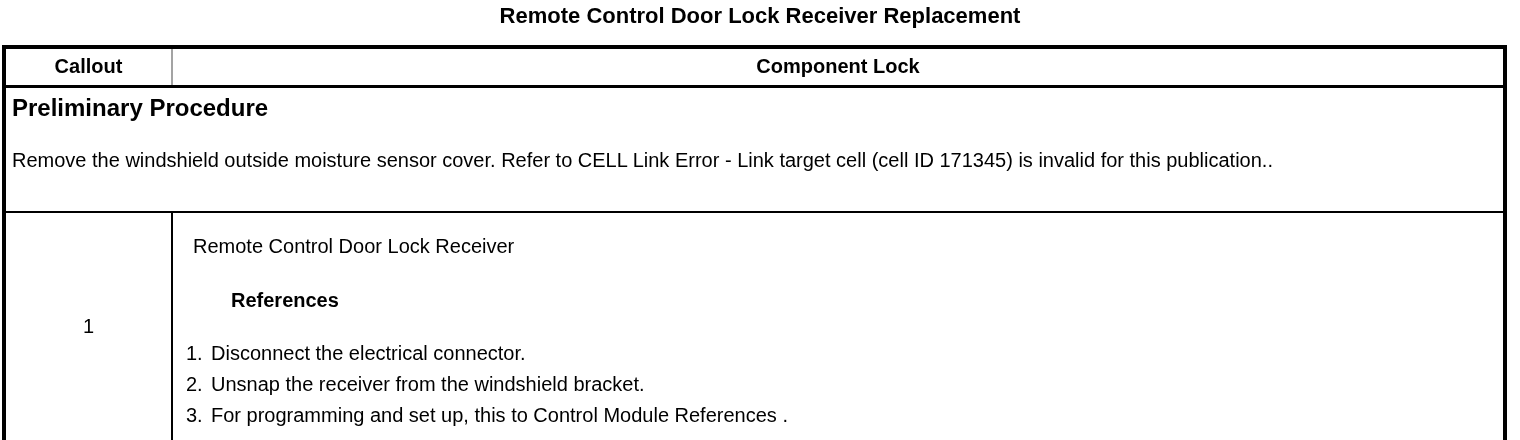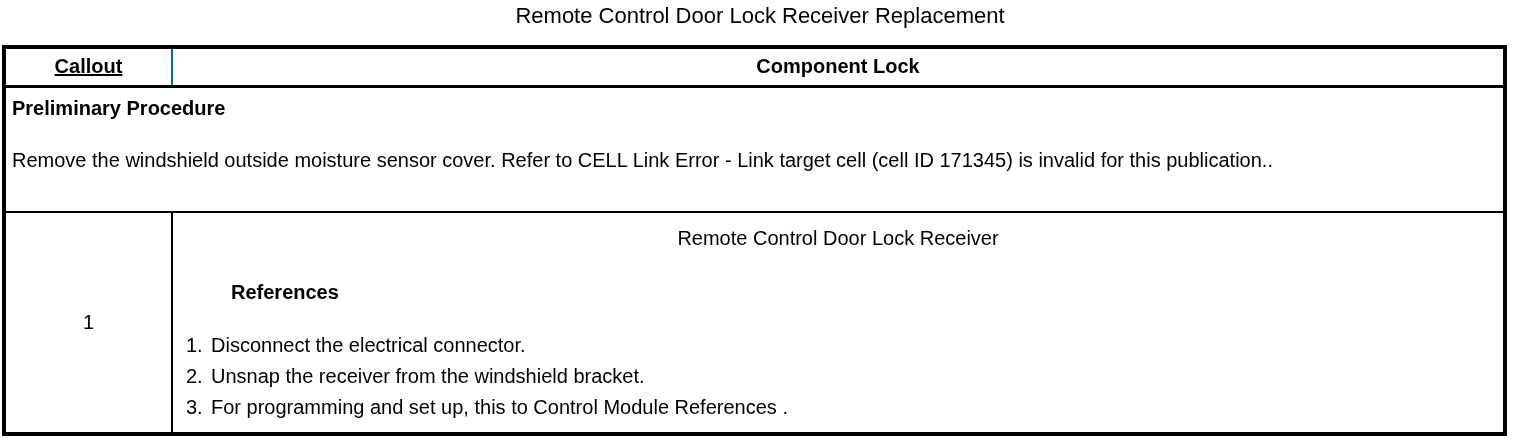--- a/index.html
+++ b/index.html
@@ -9,21 +9,21 @@
     background: #ffffff;
     width: 1520px;
     height: 440px;
     overflow: hidden;
     font-family: "Liberation Sans", sans-serif;
     color: #000000;
   }
   .doc-title {
     margin: 3px 0 0 0;
     text-align: center;
-    font-weight: normal;
+    font-weight: bold;
     font-size: 22px;
     line-height: 25px;
   }
   table.callout-table {
     border-collapse: collapse;
     table-layout: fixed;
     margin: 17px 0 0 2px;
     width: 1505px;
     border: 4px solid #000000;
   }
@@ -31,57 +31,55 @@
     font-size: 20px;
     font-weight: bold;
     text-align: center;
     vertical-align: middle;
     height: 39px;
     padding: 0;
     border-bottom: 3px solid #000000;
   }
   th.callout-col {
     width: 168px;
-    border-right: 2px solid #0369a1;
-    text-decoration: underline;
+    border-right: 2px solid #a3a3a3;
   }
   td.prelim-cell {
     border-bottom: 2px solid #000000;
     vertical-align: top;
     padding: 8px 6px 10px 6px;
     height: 126px;
     font-size: 20px;
   }
   .prelim-heading {
     margin: 0;
     font-weight: bold;
-    font-size: 20px;
+    font-size: 24px;
     line-height: 24px;
   }
   .prelim-text {
     margin: 26px 0 0 0;
     font-size: 20px;
     line-height: 28px;
   }
   td.callout-cell {
     border-right: 2px solid #000000;
     text-align: center;
     vertical-align: middle;
     font-size: 20px;
   }
   td.component-cell {
     vertical-align: top;
     padding: 8px 8px 12px 8px;
     height: 217px;
     font-size: 20px;
   }
   .component-title {
-    margin: 4px;
+    margin: 12px;
     line-height: 26px;
-    text-align: center;
   }
   .procedure-heading {
     margin: 29px 0 0 50px;
     font-weight: bold;
     line-height: 24px;
   }
   .steps {
     margin-top: 28px;
   }
   .step {

